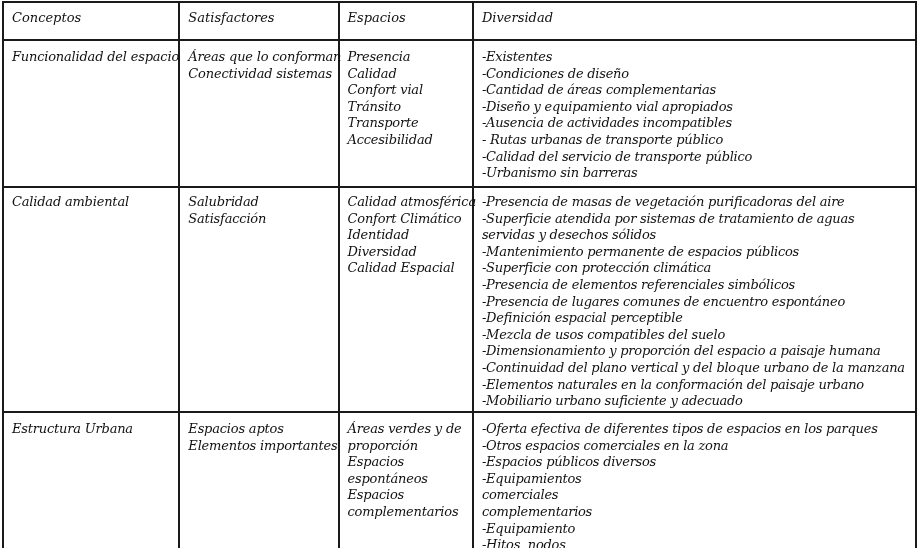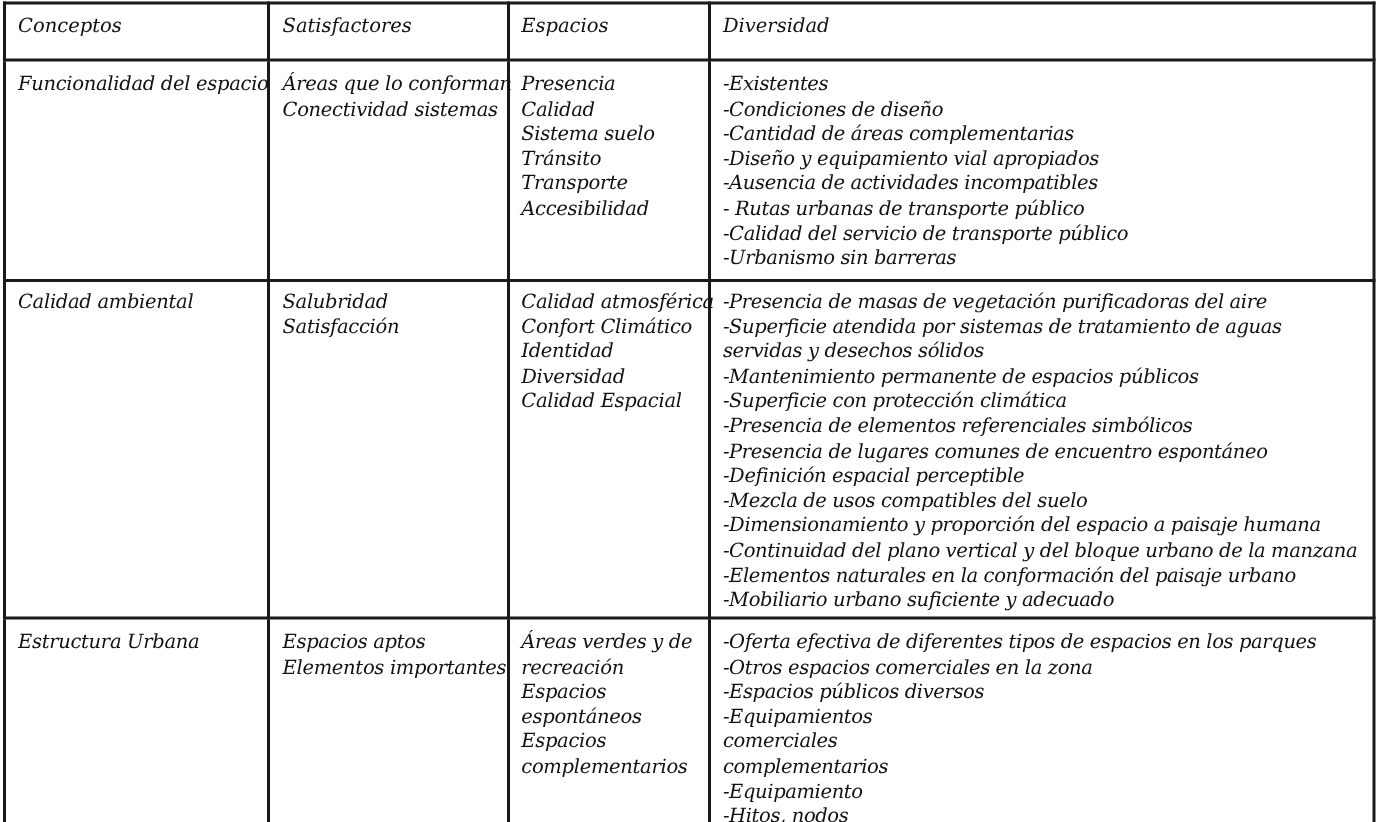--- a/index.html
+++ b/index.html
@@ -59,21 +59,21 @@
       <td class="c1">
         <span class="line">Funcionalidad del espacio</span>
       </td>
       <td class="c2">
         <span class="line">Áreas que lo conforman</span>
         <span class="line">Conectividad sistemas</span>
       </td>
       <td class="c3">
         <span class="line">Presencia</span>
         <span class="line">Calidad</span>
-        <span class="line">Sistema suelo</span>
+        <span class="line">Confort vial</span>
         <span class="line">Tránsito</span>
         <span class="line">Transporte</span>
         <span class="line">Accesibilidad</span>
       </td>
       <td class="c4">
         <span class="line">-Existentes</span>
         <span class="line">-Condiciones de diseño</span>
         <span class="line">-Cantidad de áreas complementarias</span>
         <span class="line">-Diseño y equipamiento vial apropiados</span>
         <span class="line">-Ausencia de actividades incompatibles</span>
@@ -116,21 +116,21 @@
 
     <tr class="r3">
       <td class="c1">
         <span class="line">Estructura Urbana</span>
       </td>
       <td class="c2">
         <span class="line">Espacios aptos</span>
         <span class="line">Elementos importantes</span>
       </td>
       <td class="c3">
-        <span class="wrap">Áreas verdes y de recreación</span>
+        <span class="wrap">Áreas verdes y de proporción</span>
         <span class="wrap">Espacios espontáneos</span>
         <span class="wrap">Espacios complementarios</span>
       </td>
       <td class="c4">
         <span class="line">-Oferta efectiva de diferentes tipos de espacios en los parques</span>
         <span class="line">-Otros espacios comerciales en la zona</span>
         <span class="line">-Espacios públicos diversos</span>
         <span class="wrap" style="max-width:150px">-Equipamientos comerciales complementarios</span>
         <span class="line">-Equipamiento</span>
         <span class="line">-Hitos, nodos</span>

